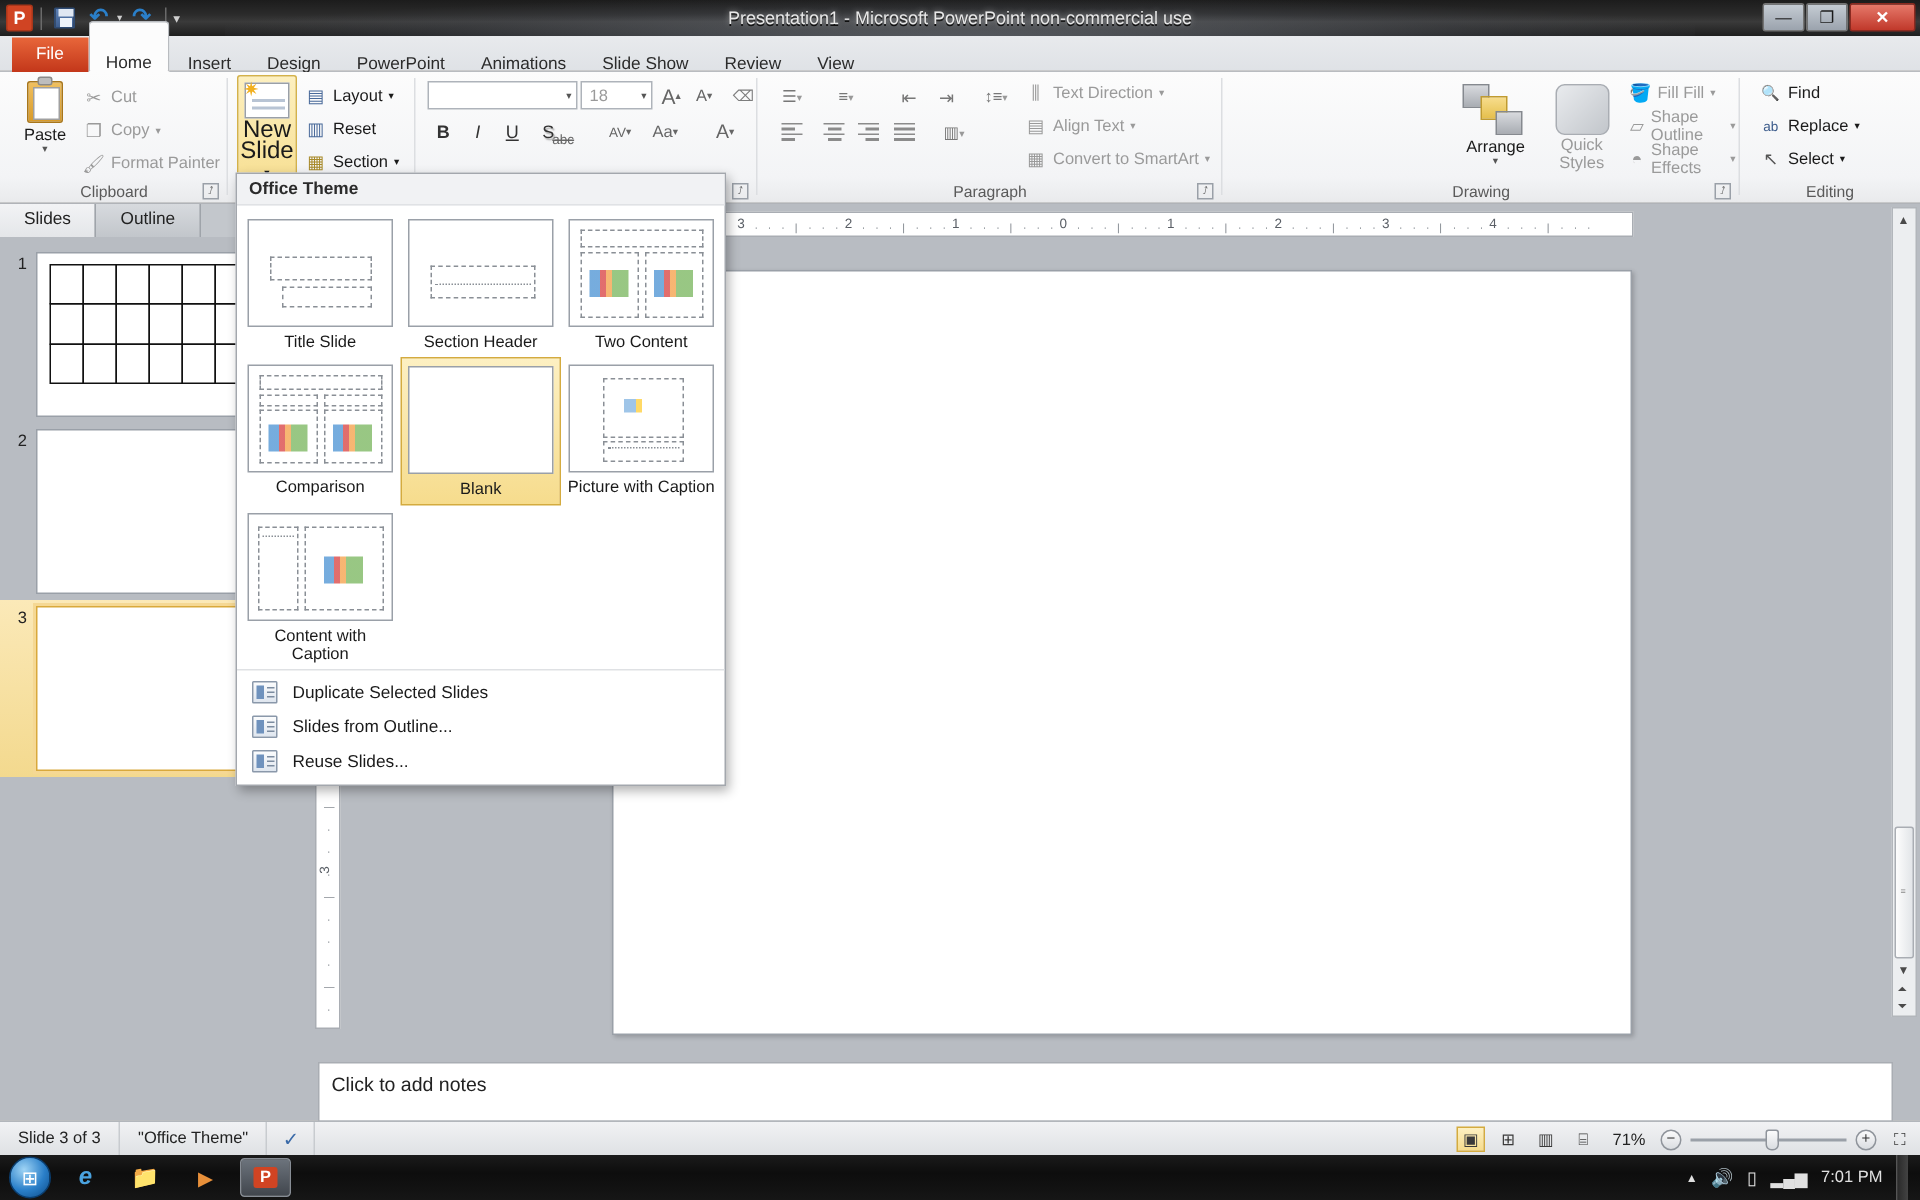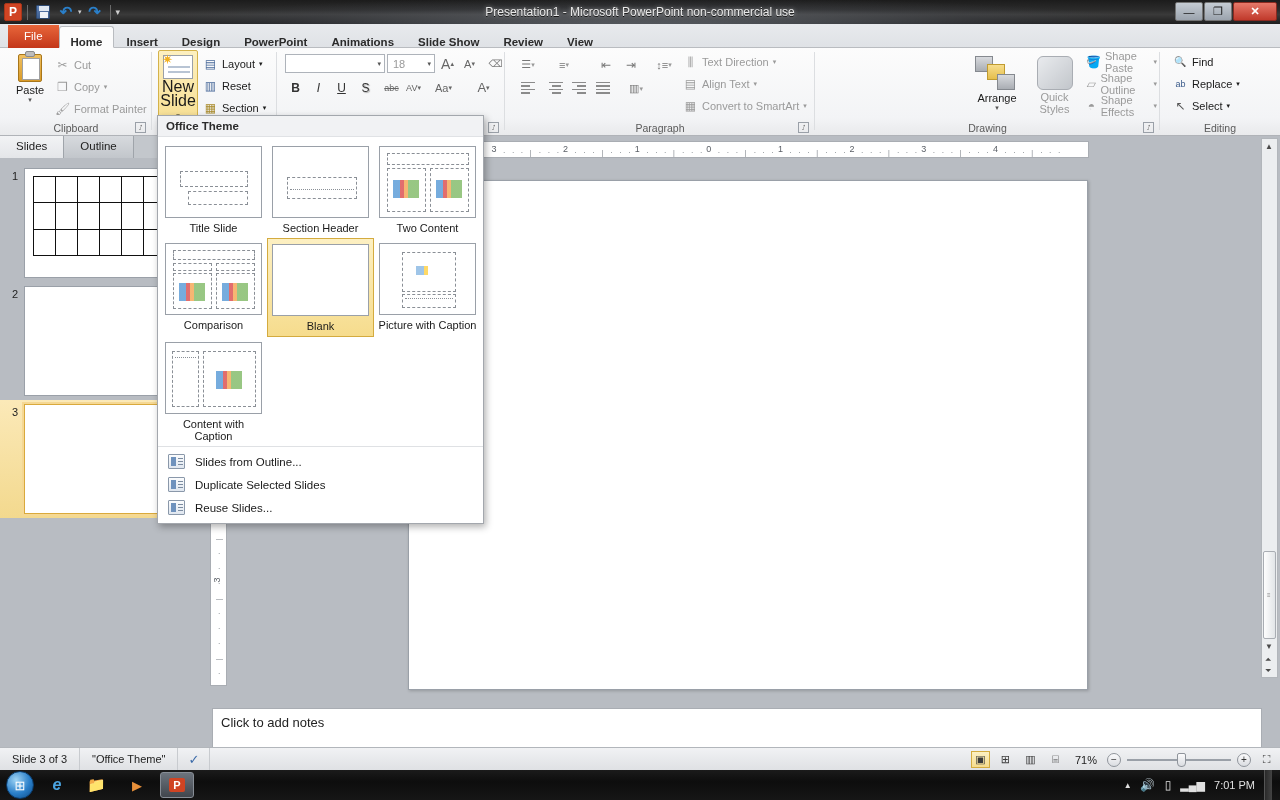--- a/index.html
+++ b/index.html
@@ -54,22 +54,22 @@
   .wbtn.close { width:44px; background:linear-gradient(to bottom,#e6796a,#c0392b); color:#fff; border-color:#8a2a20; font-weight:bold; }
 
   
   .tabstrip {
     position:absolute; left:0; top:24px; width:1280px; height:24px;
     background: linear-gradient(to bottom,#e8eaed,#dfe2e6);
     border-bottom:1px solid #b9bcc0;
   }
   .tabs { display:flex; align-items:flex-end; height:24px; padding-left:8px; }
   .tab {
-    padding:4px 11px; height:22px; line-height:22px; font-size:11.5px; color:#2b2b2b;
-    cursor:default; border:1px solid transparent; border-bottom:none;font-weight:bold;
+    padding:16px 11px; height:22px; line-height:22px; font-size:11.5px; color:#2b2b2b;
+    cursor:default; border:1px solid transparent; border-bottom:none;
   }
   .tab.file {
     background:linear-gradient(to bottom,#e8663a,#c3371a); color:#fff; font-weight:normal;
     padding:0 16px; height:23px; line-height:23px; border:none;
   }
   .tab.active {
     background:#fcfcfc; border:1px solid #b9bcc0; border-bottom:1px solid #fcfcfc;
     border-top-left-radius:3px; border-top-right-radius:3px;
   }
 
@@ -364,21 +364,21 @@
       </div>
     <div class="fmt-btn" style="left:31px; top:29px; font-style:italic; color:#333;">
         <span>I</span>
       </div>
     <div class="fmt-btn" style="left:54px; top:29px; text-decoration:underline; color:#333;">
         <span>U</span>
       </div>
     <div class="fmt-btn" style="left:78px; top:29px; color:#333; text-shadow:1px 1px 1px #aaa;">
         <span>S</span>
       </div>
-    <div class="fmt-btn" style="left:104px; top:29px; font-size:9px; text-decoration:line-through; color:#666;">
+    <div class="fmt-btn" style="left:88px; top:29px; font-size:9px; text-decoration:line-through; color:#666;align-items:flex-end;">
         <span>abc</span>
       </div>
     <div class="fmt-btn" style="left:126px; top:29px; font-size:9px; color:#666;">
         <span>AV</span>
         <span style="font-size:7px;">▾</span>
       </div>
     <div class="fmt-btn" style="left:156px; top:29px; font-size:11px; color:#666;">
         <span>Aa</span>
         <span style="font-size:7px;">▾</span>
       </div>
@@ -481,21 +481,21 @@
       <div style="font-size:11px;">Arrange</div>
       <span class="caret-dn">▾</span>
     </div>
     <div style="position:absolute; left:212px; top:6px; width:55px; text-align:center; color:#9a9a9a;">
       <div style="width:36px;height:34px;margin:2px auto 1px;background:linear-gradient(135deg,#e9ebee,#c2c6cb);border:1px solid #a9adb3;border-radius:6px;"></div>
       <div style="font-size:11px;line-height:12px;">Quick</div>
       <div style="font-size:11px;line-height:12px;">Styles</div>
     </div>
     <div class="mini-btn" style="left:268px; top:3px;">
       <span class="ico">🪣</span>
-      <span>Shape Paste</span>
+      <span>Fill Fill</span>
       <span style="font-size:7px;">▾</span>
     </div>
     <div class="mini-btn" style="left:268px; top:25px;">
       <span class="ico">▱</span>
       <span>Shape Outline</span>
       <span style="font-size:7px;">▾</span>
     </div>
     <div class="mini-btn" style="left:268px; top:47px;">
       <span class="ico">◓</span>
       <span>Shape Effects</span>
@@ -759,25 +759,25 @@
           <div style="position: absolute; border-top: 1px dotted rgb(138, 143, 150); height: 0px; left: 9px; top: 14px; width: 21px;"></div>
           <div class="ph" style="left: 37px; top: 8px; width: 53px; height: 56px;"></div>
           <div class="pic-ico" style="left: 50px; top: 28px;"></div>
         </div>
         <div class="lm-label">Content with Caption</div>
       </div>
     </div>
   <div class="lm-items" id="layout-commands">
       <div class="lm-item">
         <span class="mi"></span>
-        <span>Slides from Outline...</span>
+        <span>Duplicate Selected Slides</span>
       </div>
       <div class="lm-item">
         <span class="mi"></span>
-        <span>Duplicate Selected Slides</span>
+        <span>Slides from Outline...</span>
       </div>
       <div class="lm-item">
         <span class="mi"></span>
         <span>Reuse Slides...</span>
       </div>
     </div>
 </div>
 
 <div class="statusbar">
   <div class="sb-cell">Slide 3 of 3</div>

